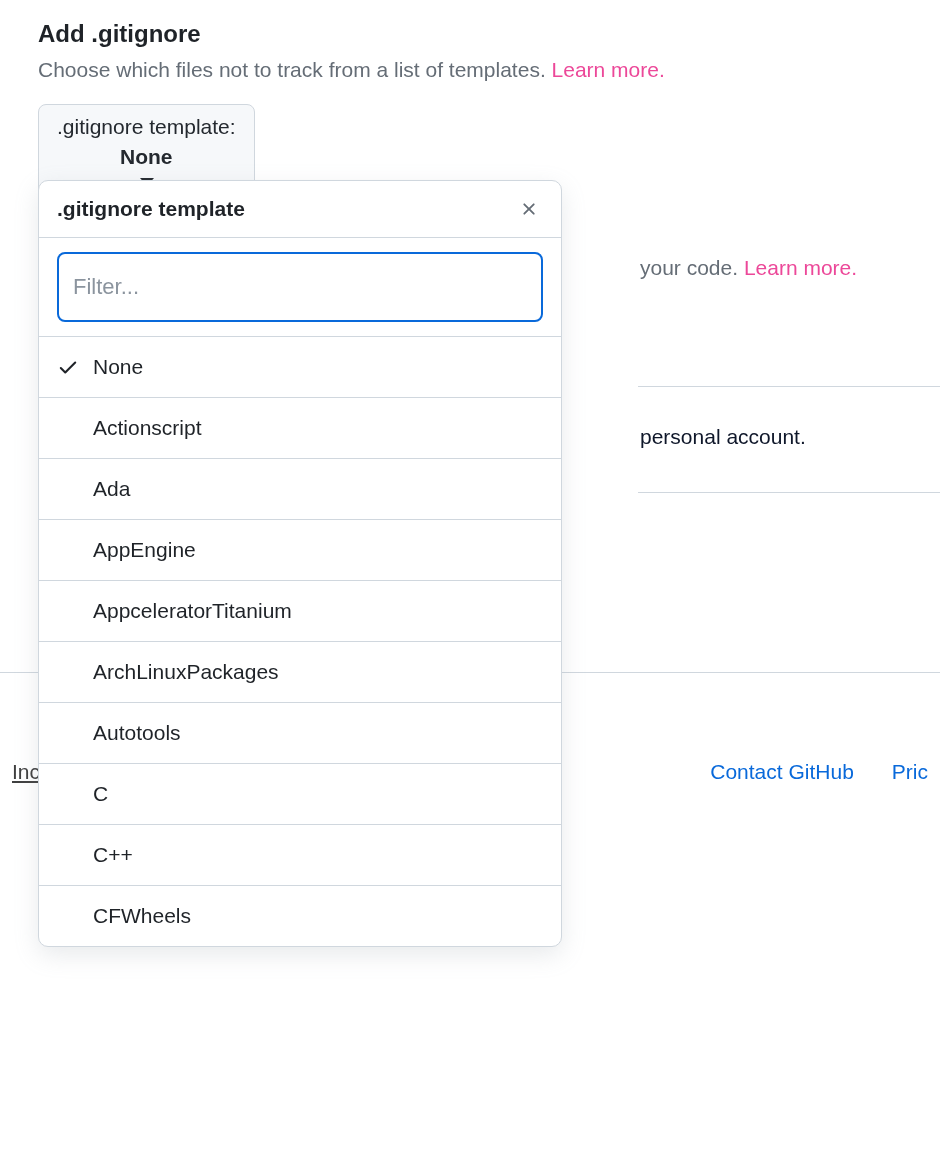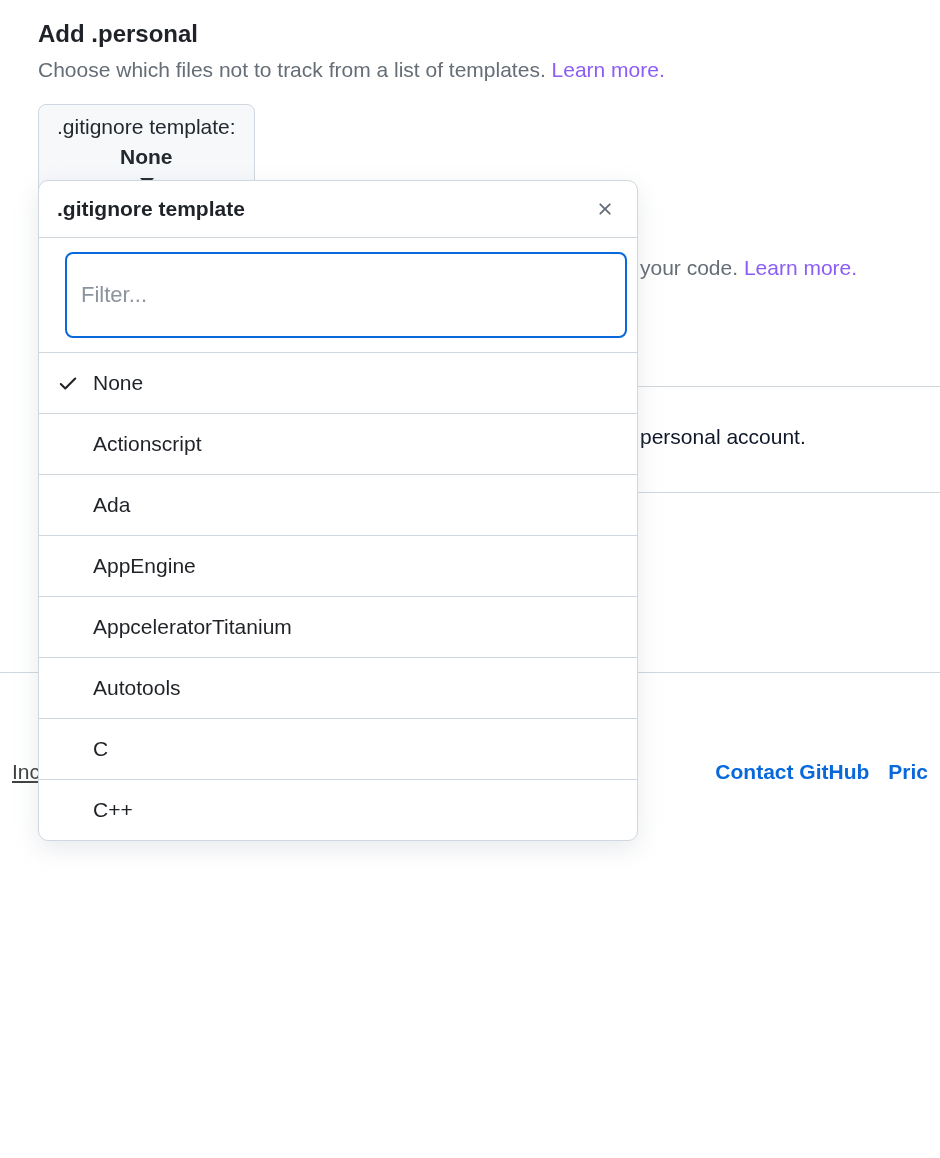--- a/index.html
+++ b/index.html
@@ -25,21 +25,21 @@
       color: #1f2328;
       margin-bottom: 6px;
     }
     .section-desc {
       font-size: 21px;
       color: #656d76;
       line-height: 1.5;
       margin-bottom: 18px;
     }
     .learn-more {
-      color: #8b5cf6;
+      color: #ec4899;
       text-decoration: none;
     }
     .dropdown-trigger {
       display: inline-flex;
       align-items: center;
       gap: 6px;
       background: #f6f8fa;
       border: 1px solid #d0d7de;
       border-radius: 8px;
       padding: 10px 18px;
@@ -58,21 +58,21 @@
       border-left: 7px solid transparent;
       border-right: 7px solid transparent;
       border-top: 8px solid #24292f;
       margin-left: 2px;
       margin-top: 3px;
     }
     .dropdown-panel {
       position: absolute;
       top: 180px;
       left: 38px;
-      width: 600px;
+      width: 524px;
       background: #ffffff;
       border: 1px solid #d0d7de;
       border-radius: 10px;
       box-shadow: 0 8px 24px rgba(140,149,159,0.2);
       z-index: 100;
       overflow: hidden;
     }
     .dropdown-header {
       display: flex;
       align-items: center;
@@ -98,28 +98,27 @@
       width: 20px;
       height: 20px;
       fill: #656d76;
     }
     .filter-wrap {
       padding: 14px 18px;
       border-bottom: 1px solid #d0d7de;
     }
     .filter-input {
       width: 100%;
-      padding: 28px 14px;
+      padding: 20px 14px;
       font-size: 22px;
       border: 2px solid #0969da;
       border-radius: 8px;
       outline: none;
       color: #1f2328;
       font-family: inherit;
-      margin-left: 8px;
     }
     .filter-input::placeholder {
       color: #8b949e;
     }
     .option-list {
       max-height: 790px;
       overflow-y: auto;
     }
     .option-item {
       display: flex;
@@ -193,33 +192,32 @@
       justify-content: space-between;
       padding: 0 12px;
       font-size: 21px;
     }
     .footer-left {
       color: #404040;
       text-decoration: underline;
     }
     .footer-right {
       display: flex;
-      gap: 19px;
-      font-weight: bold;
+      gap: 38px;
     }
     .footer-link {
       color: #0969da;
       text-decoration: none;
     }
   </style>
 </head>
 <body>
 
 <div class="section">
-  <h2 class="section-title">Add .personal</h2>
+  <h2 class="section-title">Add .gitignore</h2>
   <p class="section-desc">
     <span>Choose which files not to track from a list of templates. </span><a href="#" class="learn-more">Learn more.</a>
   </p>
   <button class="dropdown-trigger">
     <span>.gitignore template: </span>
       <span class="value">None</span>
     <span class="caret-down"></span>
   </button>
 </div>
 
@@ -271,24 +269,32 @@
       <div class="option-item">
         <span class="check-slot"></span>
         <span>AppEngine</span>
       </div>
       <div class="option-item">
         <span class="check-slot"></span>
         <span>AppceleratorTitanium</span>
       </div>
       <div class="option-item">
         <span class="check-slot"></span>
+        <span>ArchLinuxPackages</span>
+      </div>
+      <div class="option-item">
+        <span class="check-slot"></span>
         <span>Autotools</span>
       </div>
       <div class="option-item">
         <span class="check-slot"></span>
         <span>C</span>
       </div>
       <div class="option-item">
         <span class="check-slot"></span>
         <span>C++</span>
+      </div>
+      <div class="option-item">
+        <span class="check-slot"></span>
+        <span>CFWheels</span>
       </div>
     </div>
 </div>
 
 </body></html>

